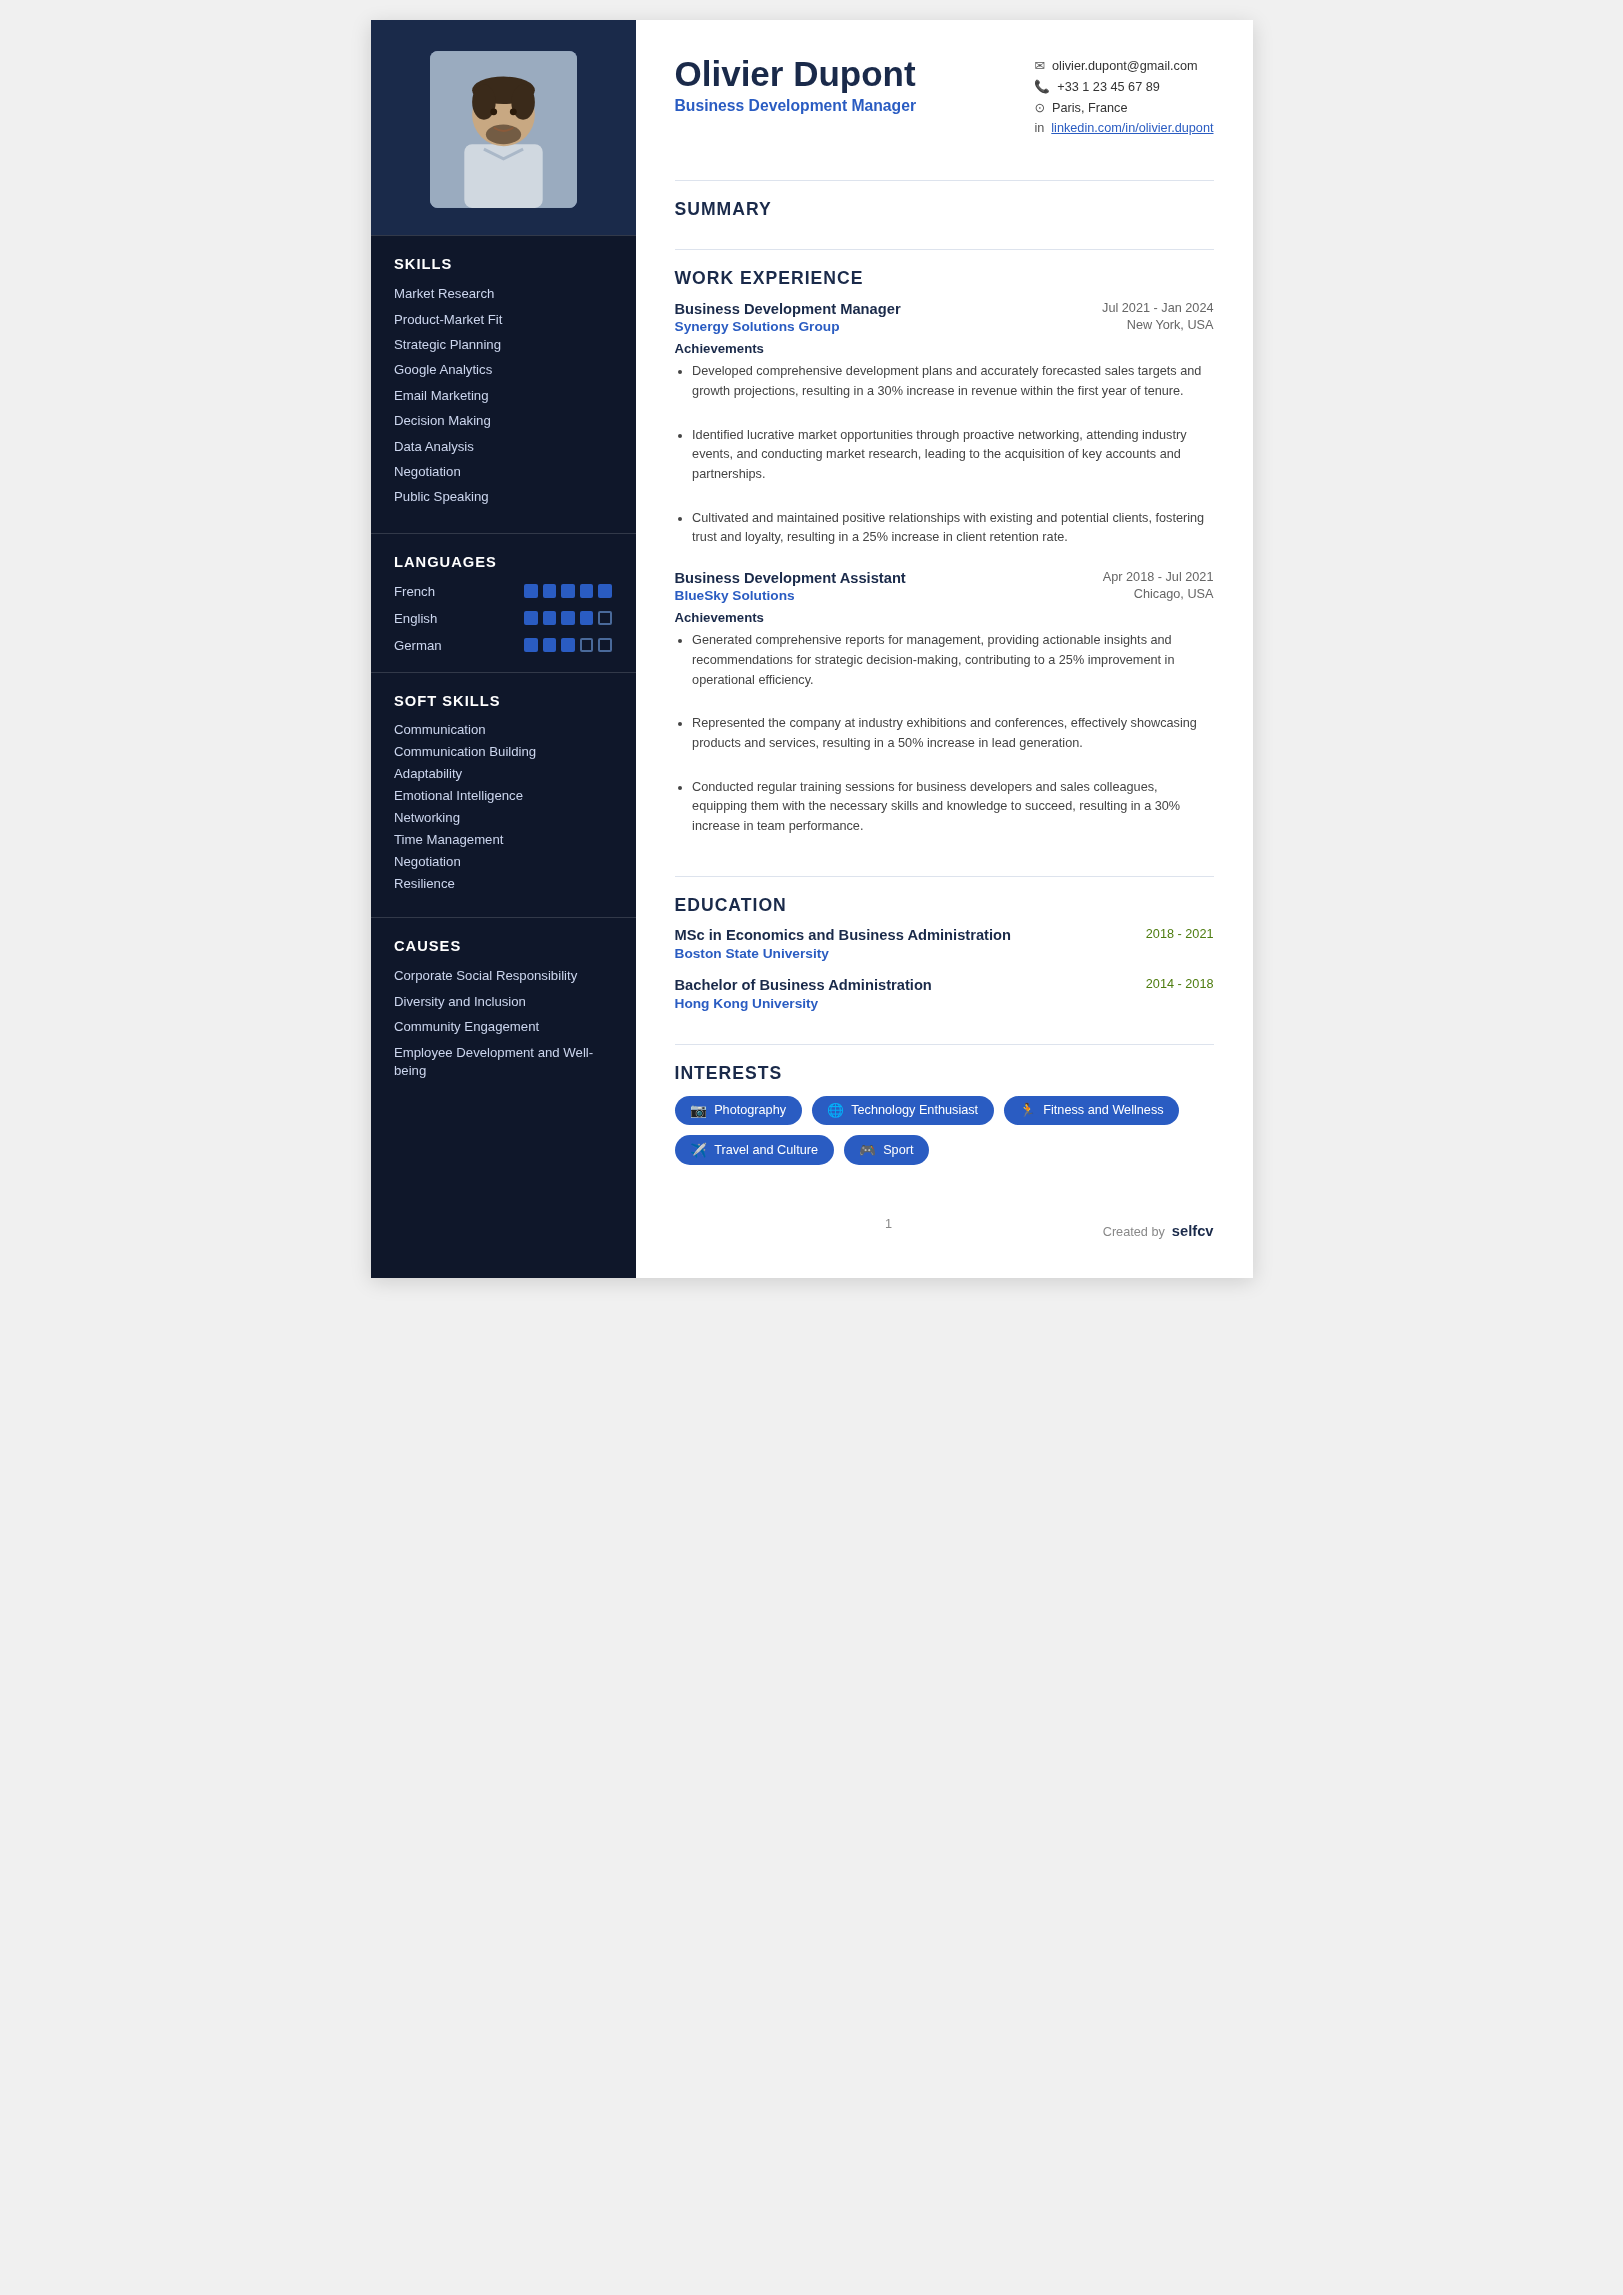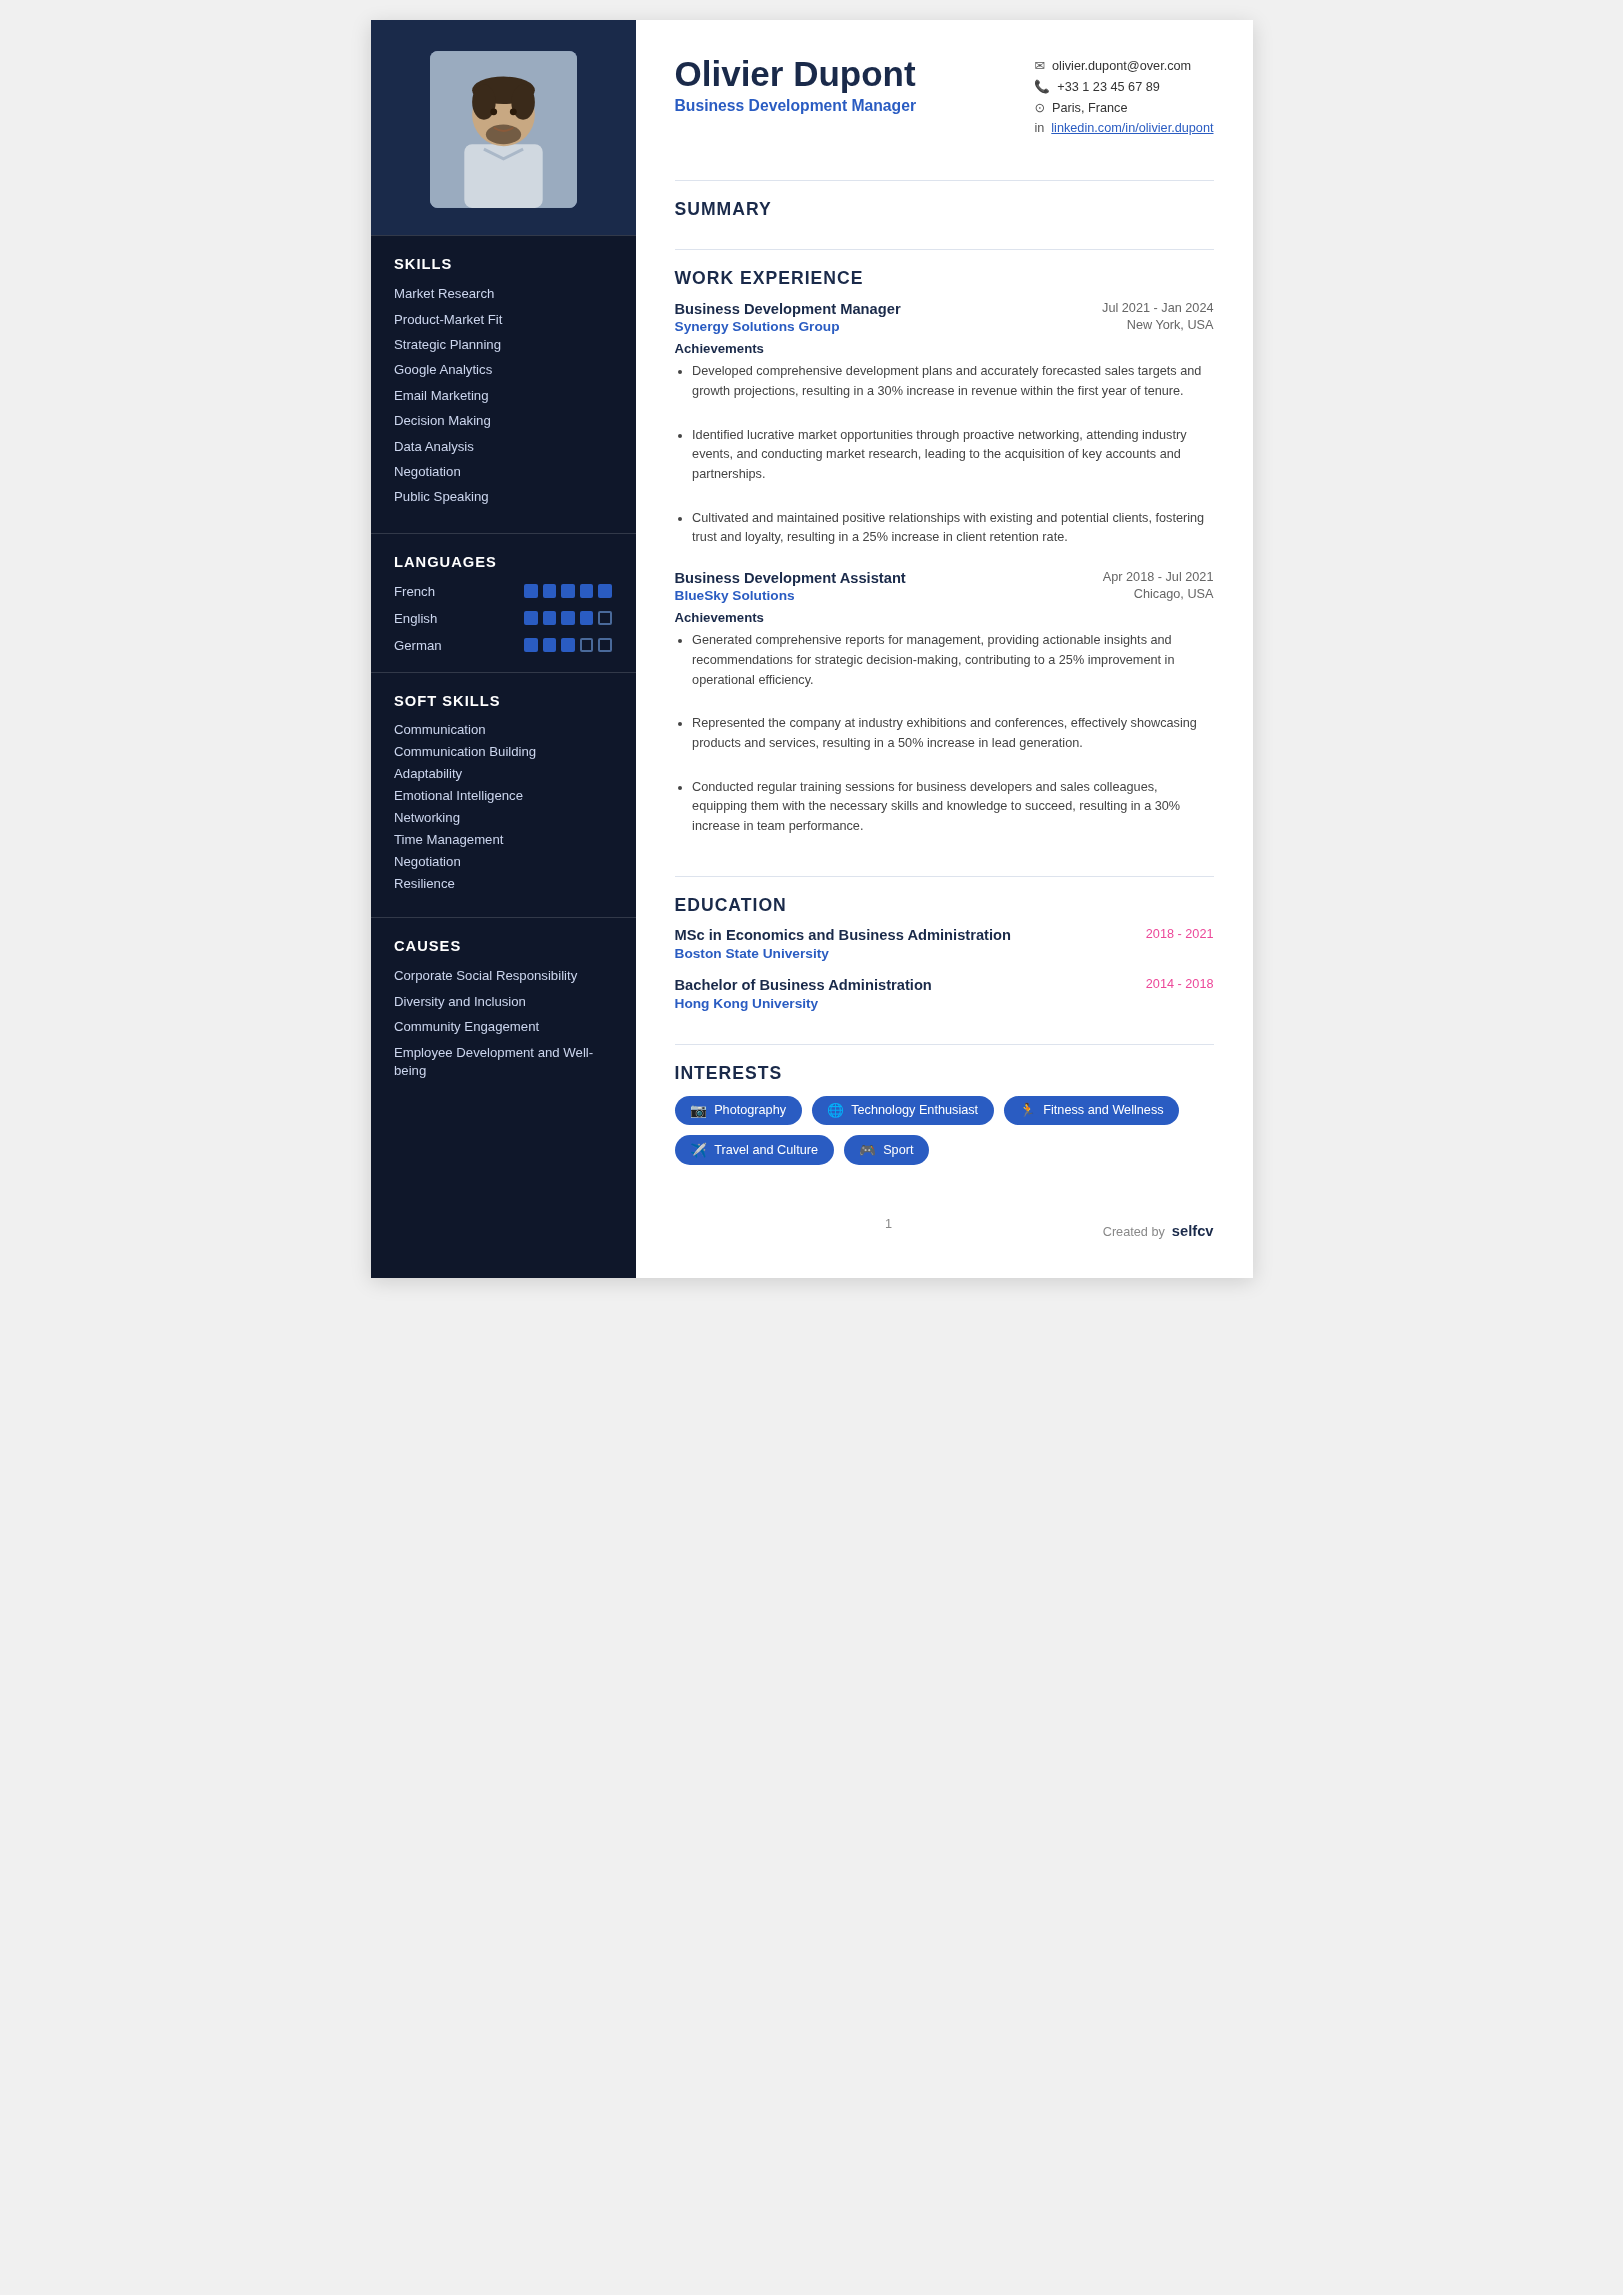--- a/index.html
+++ b/index.html
@@ -240,21 +240,21 @@
       color: #1a2a4a;
     }
     .edu-left .edu-school {
       font-size: 13.7px;
       font-weight: 600;
       color: #2a5cc2;
       margin-top: 2.9px;
     }
     .edu-year {
       font-size: 12.7px;
-      color: #ec4899;
+      color: #4d7c0f;
       white-space: nowrap;
       margin-left: 9.8px;
     }
     .interests-container {
       display: flex;
       flex-wrap: wrap;
       gap: 9.8px;
       margin-top: 3.9px;
     }
     .interest-tag {
@@ -399,21 +399,21 @@
   <div class="main">
 
     <div class="header">
       <div class="header-left">
         <h1>Olivier Dupont</h1>
         <div class="job-title">Business Development Manager</div>
       </div>
       <div class="header-right">
         <div class="contact-item">
           <span class="icon">✉</span>
-          <span>olivier.dupont@over.com</span>
+          <span>olivier.dupont@gmail.com</span>
         </div>
         <div class="contact-item">
           <span class="icon">📞</span>
           <span>+33 1 23 45 67 89</span>
         </div>
         <div class="contact-item">
           <span class="icon">⊙</span>
           <span>Paris, France</span>
         </div>
         <div class="contact-item">

